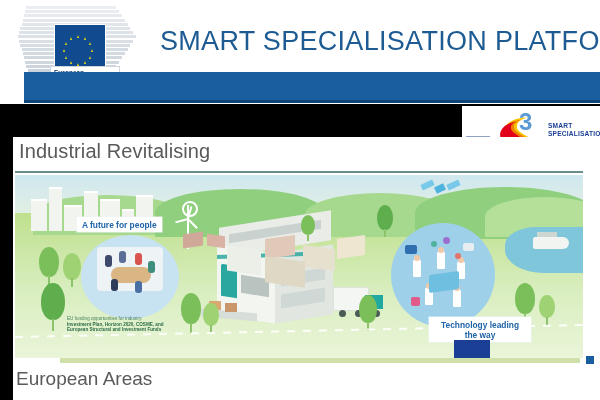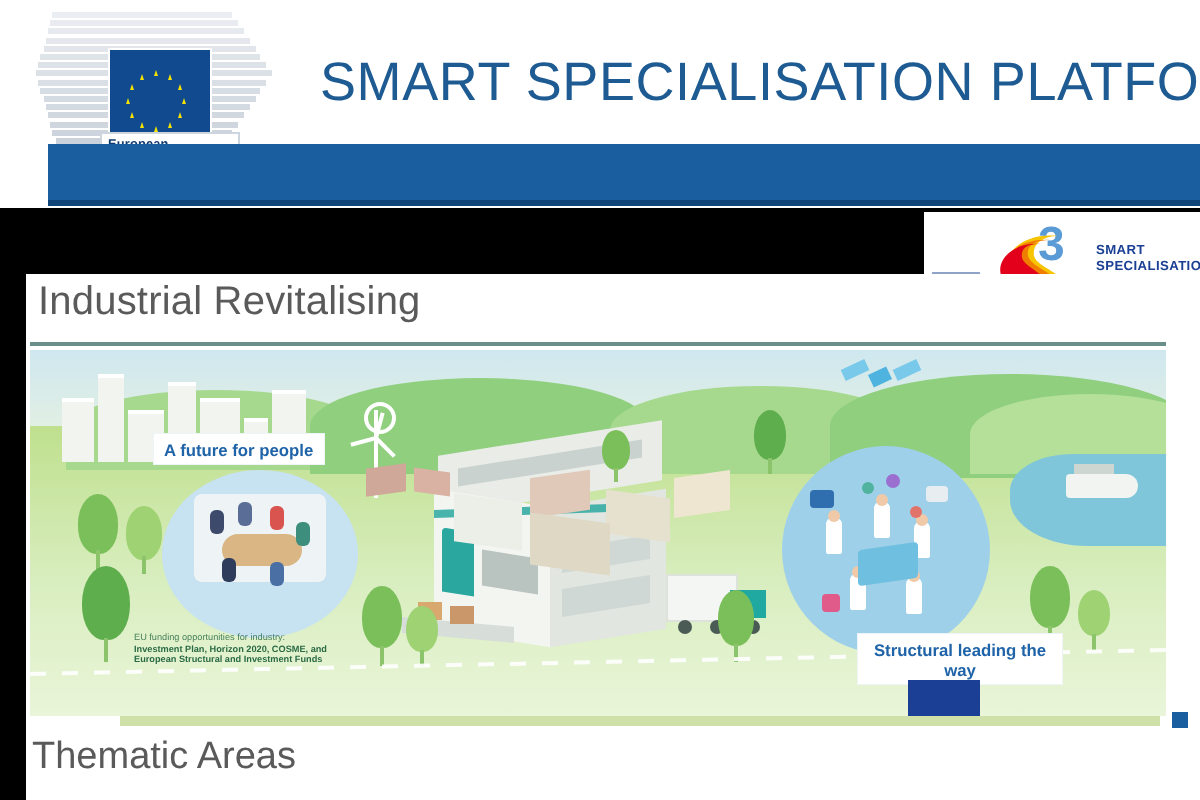--- a/index.html
+++ b/index.html
@@ -342,27 +342,27 @@
           <div class="trunk"></div>
         </div>
       <div class="tree" style="left:286px;top:40px;width:14px;height:26px;">
           <div class="crown"></div>
           <div class="trunk"></div>
         </div>
 
       <div class="dashes"></div>
 
       <div class="label" style="left:62px;top:42px;">A future for people</div>
-      <div class="label center" style="left:414px;top:142px;width:92px;">Structural leading the way</div>
+      <div class="label center" style="left:414px;top:142px;width:92px;">Technology leading the way</div>
 
       <div class="finenote">
         <div class="t1">EU funding opportunities for industry:</div>
         <div class="t2">Investment Plan, Horizon 2020, COSME, and</div>
         <div class="t2">European Structural and Investment Funds</div>
       </div>
     </div>
   </div>
 
   <div class="blue-tab"></div>
   <div class="bot-strip"></div>
   <div class="blue-dot"></div>
-  <div class="thematic">Thematic Areas</div>
+  <div class="thematic">European Areas</div>
 </div>
 
 </body></html>

